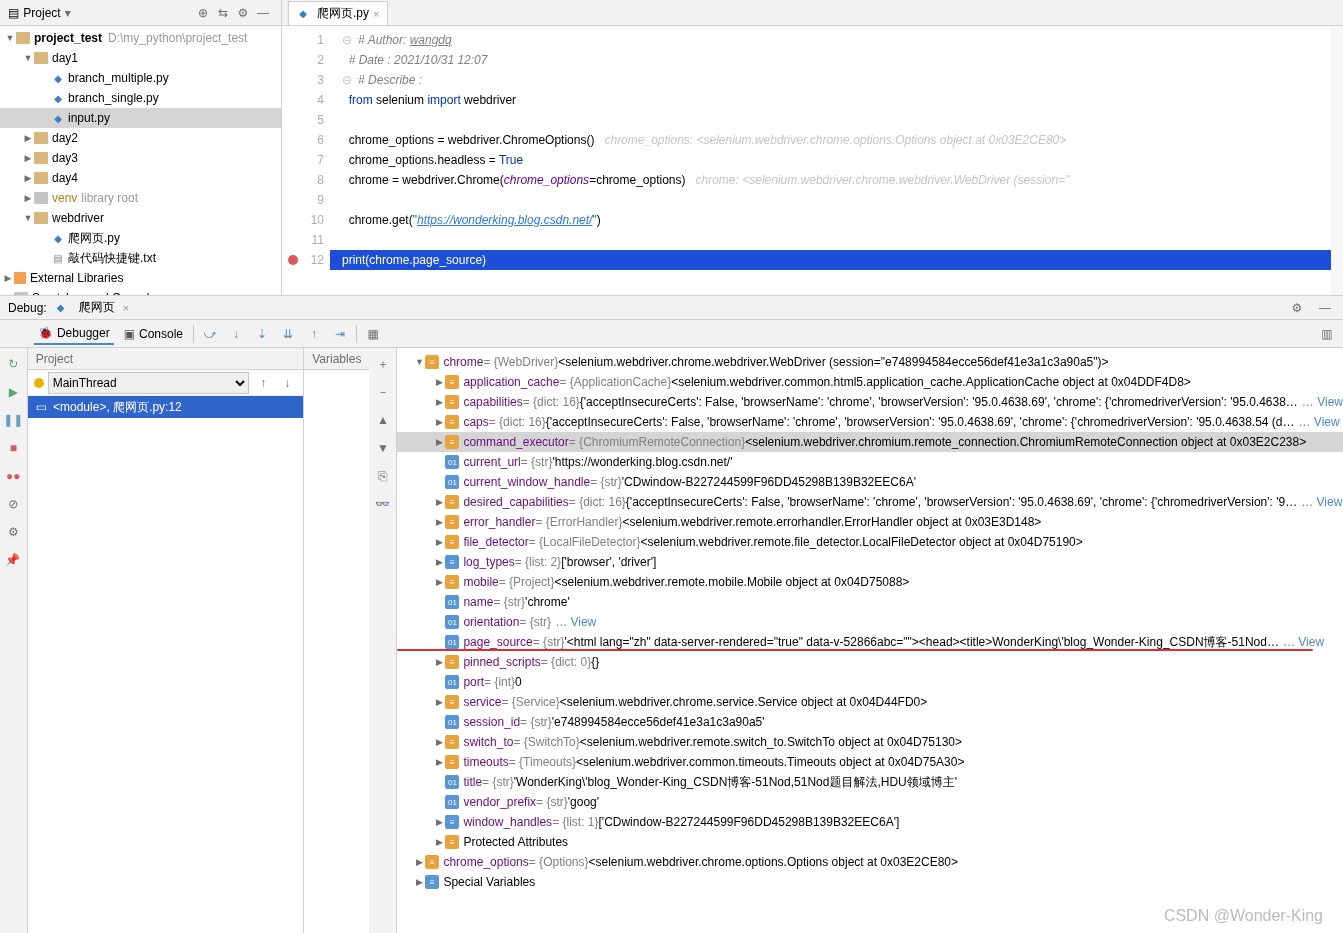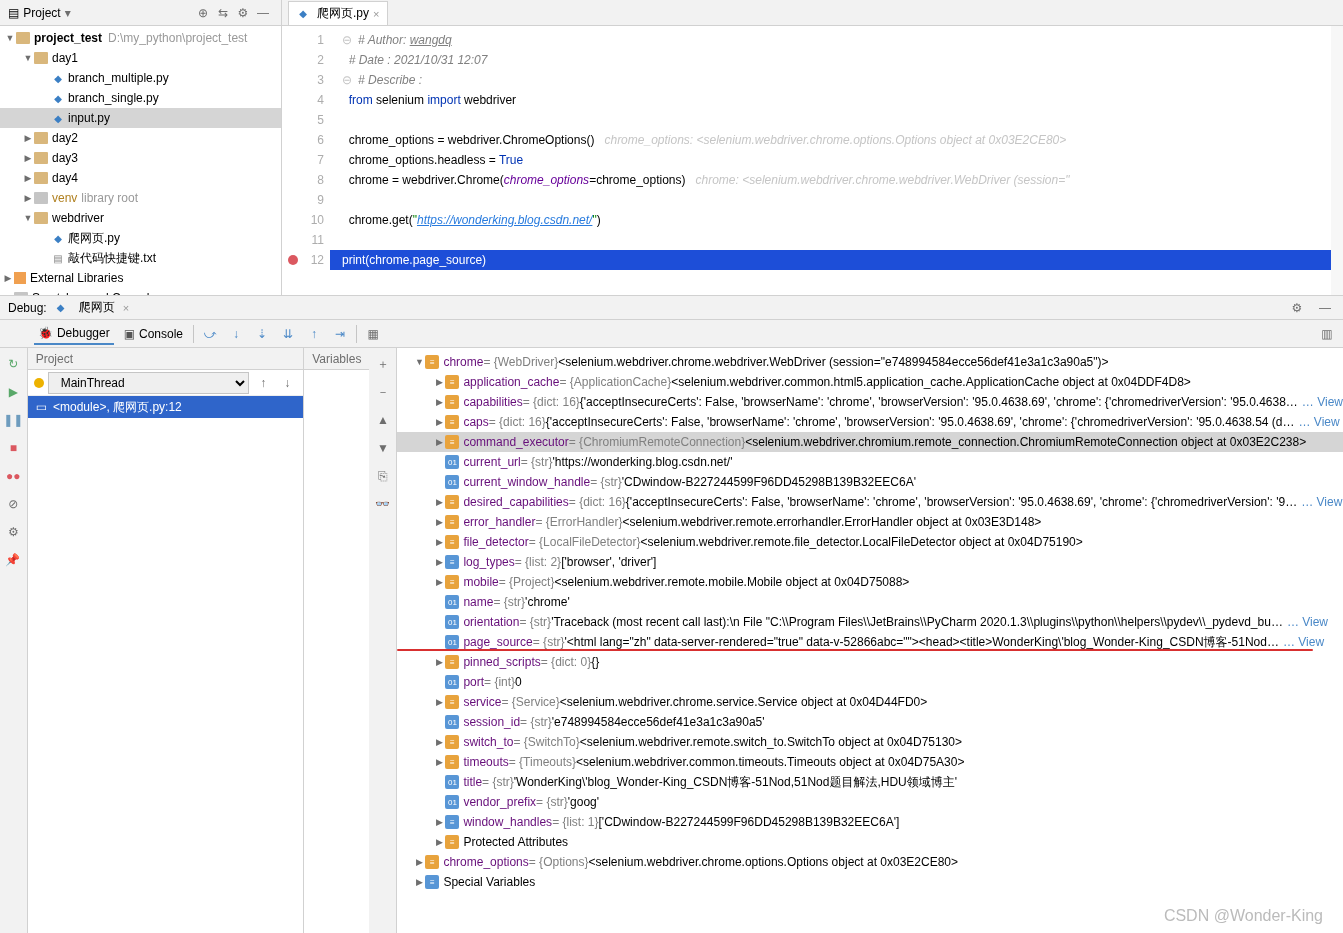--- a/index.html
+++ b/index.html
@@ -50,21 +50,21 @@
 .debug-header .title{color:#000;}
 .debug-tab{display:flex;align-items:center;gap:4px;height:22px;padding:0 4px;}
 .debug-tab.active{border-bottom:2px solid #4a88c7;}
 .debug-toolbar{height:28px;display:flex;align-items:center;background:#f2f2f2;border-bottom:1px solid #d1d1d1;padding:0 6px;gap:6px;}
 .tb-sep{width:1px;height:18px;background:#c5c5c5;}
 .debug-body{flex:1;display:flex;}
 .debug-left-tb{width:28px;background:#f2f2f2;border-right:1px solid #d1d1d1;display:flex;flex-direction:column;align-items:center;padding-top:6px;gap:8px;}
 .frames-panel{width:280px;border-right:1px solid #d1d1d1;display:flex;flex-direction:column;}
 .panel-title{height:22px;background:#f2f2f2;border-bottom:1px solid #d1d1d1;display:flex;align-items:center;padding:0 8px;color:#6e6e6e;}
 .frames-row{height:26px;display:flex;align-items:center;padding:0 6px;gap:4px;border-bottom:1px solid #eee;}
-.frames-row select{flex:1;height:22px;border:1px solid #c5c5c5;padding:0 8px;}
+.frames-row select{flex:1;height:22px;border:1px solid #c5c5c5;padding:0 0;}
 .frame-item{background:#2f65ca;color:#fff;height:22px;display:flex;align-items:center;padding:0 8px;gap:6px;}
 .vars-panel{flex:1;display:flex;flex-direction:row;}
 .vars-toolbar{width:28px;background:#f2f2f2;border-right:1px solid #d1d1d1;display:flex;flex-direction:column;align-items:center;padding-top:6px;gap:8px;}
 .vars-content{flex:1;display:flex;}
 .vars-tree{flex:1;overflow:auto;padding:4px 0;}
 .var-row{display:flex;align-items:center;height:20px;white-space:nowrap;cursor:pointer;}
 .var-row.selected{background:#d5d5d5;}
 .var-arrow{width:12px;display:inline-flex;justify-content:center;color:#6e6e6e;font-size:9px;}
 .var-icon{width:14px;height:14px;display:inline-flex;align-items:center;justify-content:center;font-size:8px;color:#fff;margin-right:4px;border-radius:2px;}
 .var-icon.obj{background:#e8a33d;}
@@ -390,21 +390,20 @@
                 <span class="var-name">name</span>
                 <span class="var-type"> = {str} </span>
                 <span class="var-val">'chrome'</span>
               </div>
               <div class="var-row">
                 <span style="width:36px;display:inline-block"></span>
                 <span class="var-arrow"></span>
                 <span class="var-icon str">01</span>
                 <span class="var-name">orientation</span>
                 <span class="var-type"> = {str} </span>
-                <span class="var-val">'Traceback (most recent call last):\n  File "C:\\Program Files\\JetBrains\\PyCharm 2020.1.3\\plugins\\python\\helpers\\pydev\\_pydevd_bu…</span>
                 <span class="view-link">… View</span>
               </div>
               <div class="var-row redline">
                 <span style="width:36px;display:inline-block"></span>
                 <span class="var-arrow"></span>
                 <span class="var-icon str">01</span>
                 <span class="var-name">page_source</span>
                 <span class="var-type"> = {str} </span>
                 <span class="var-val">'&lt;html lang="zh" data-server-rendered="true" data-v-52866abc=""&gt;&lt;head&gt;&lt;title&gt;WonderKing\'blog_Wonder-King_CSDN博客-51Nod…</span>
                 <span class="view-link">… View</span>

